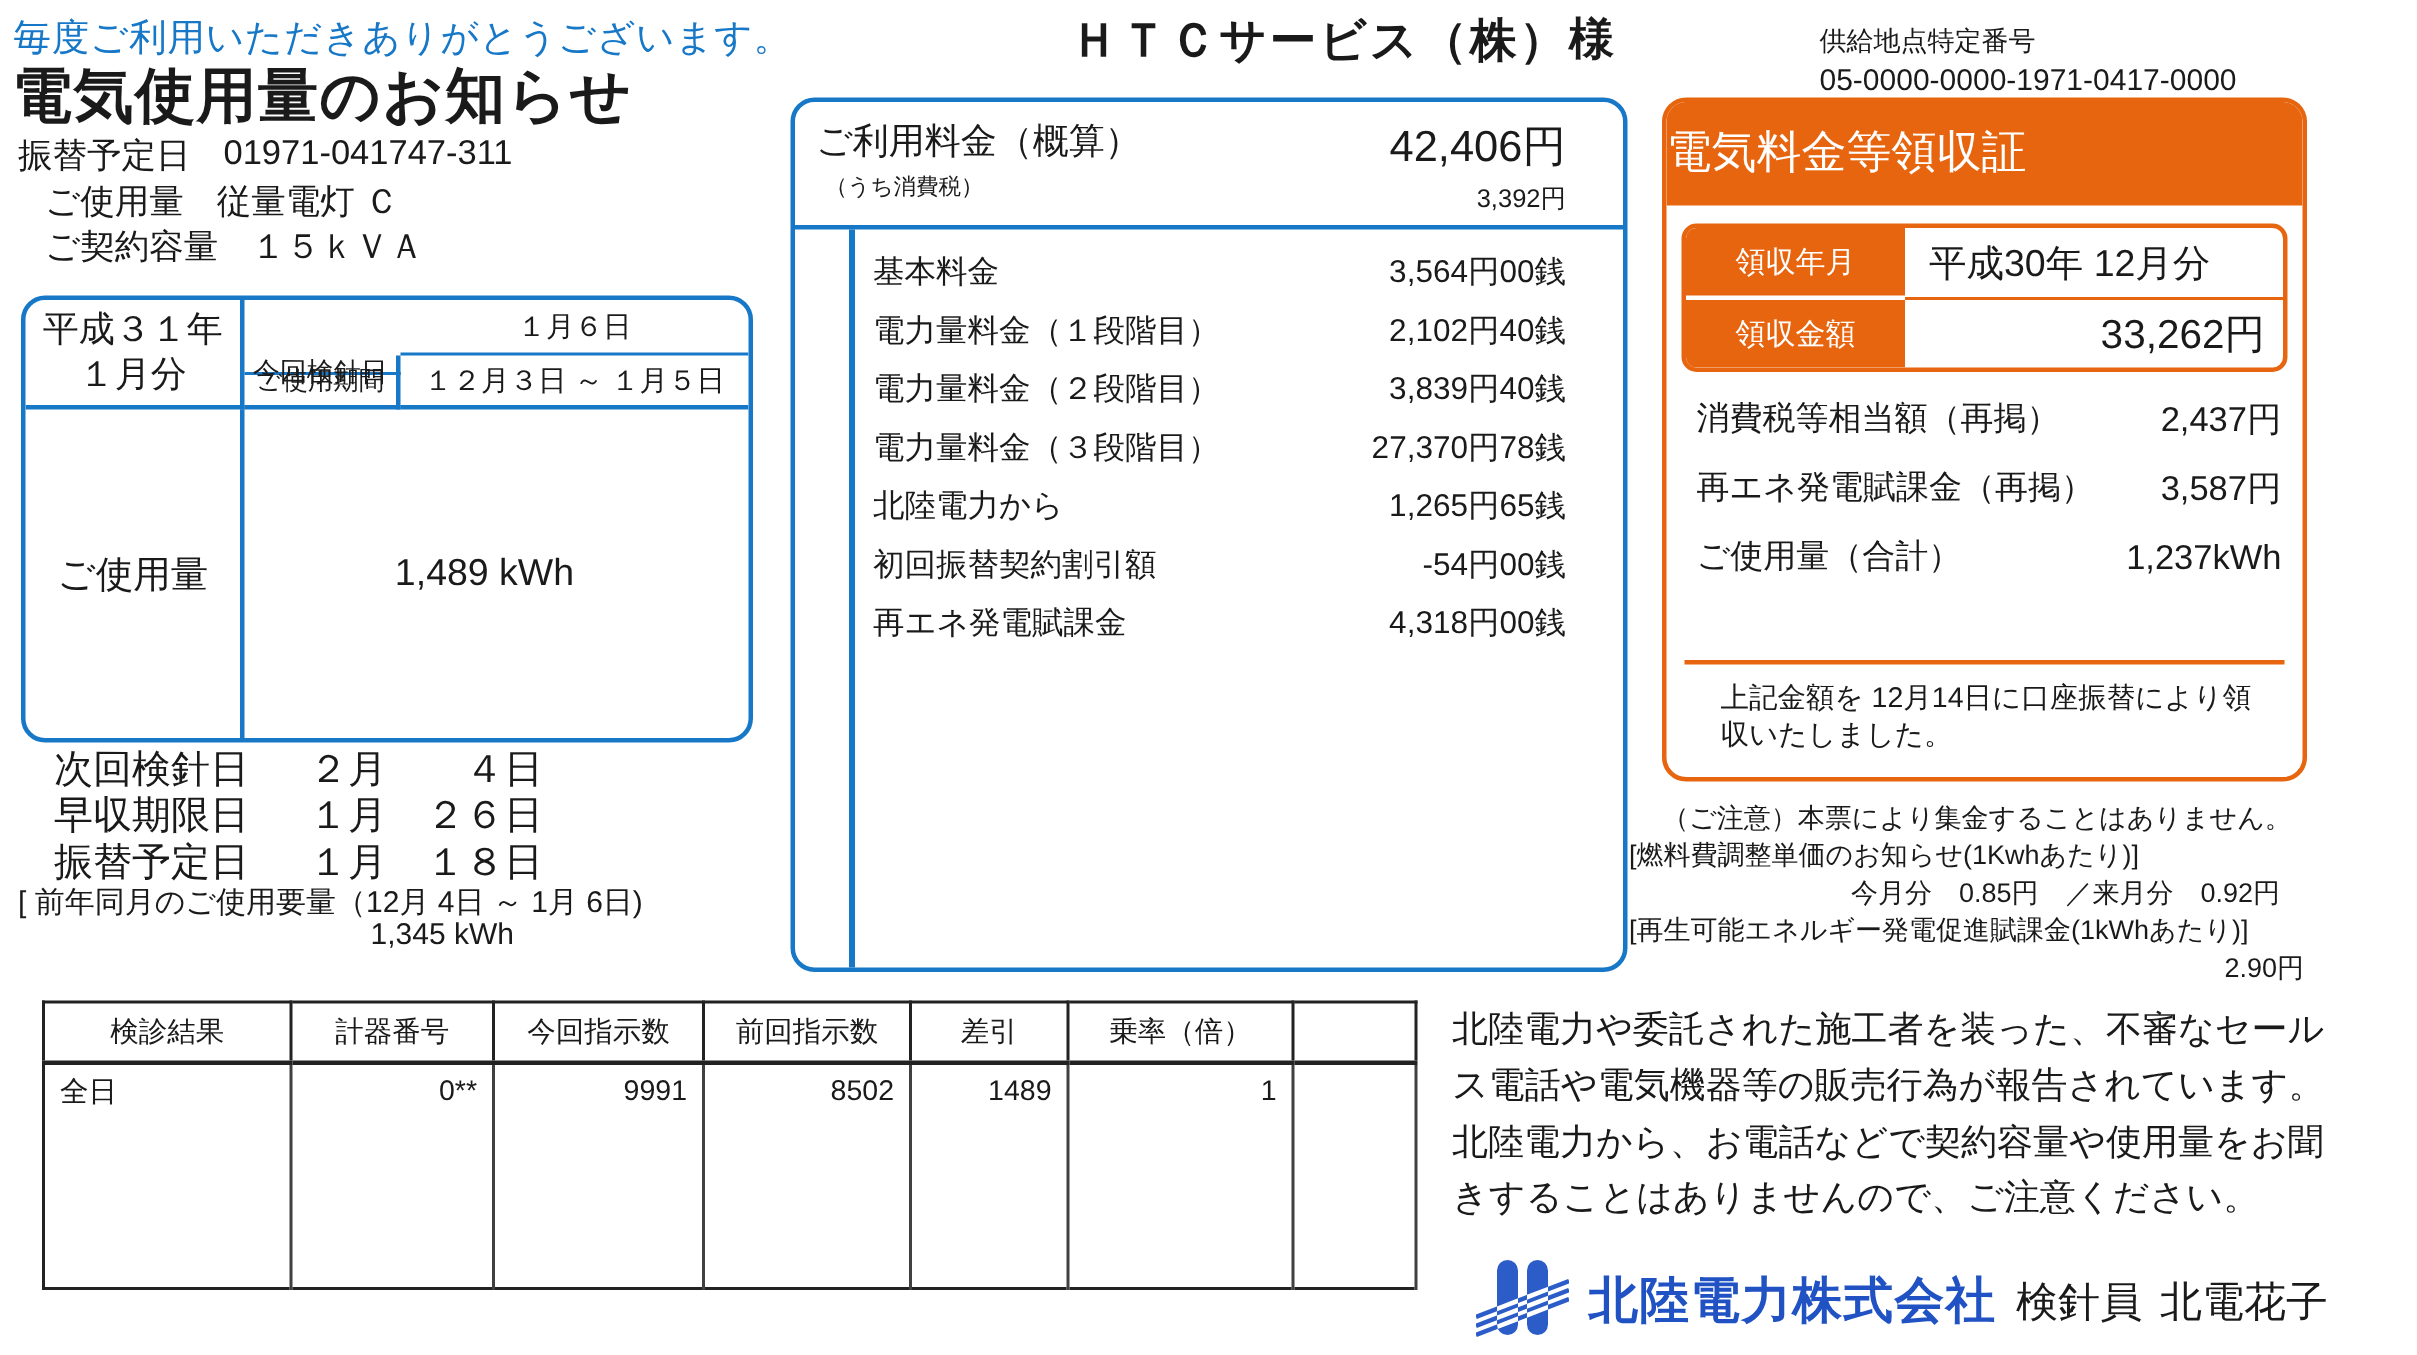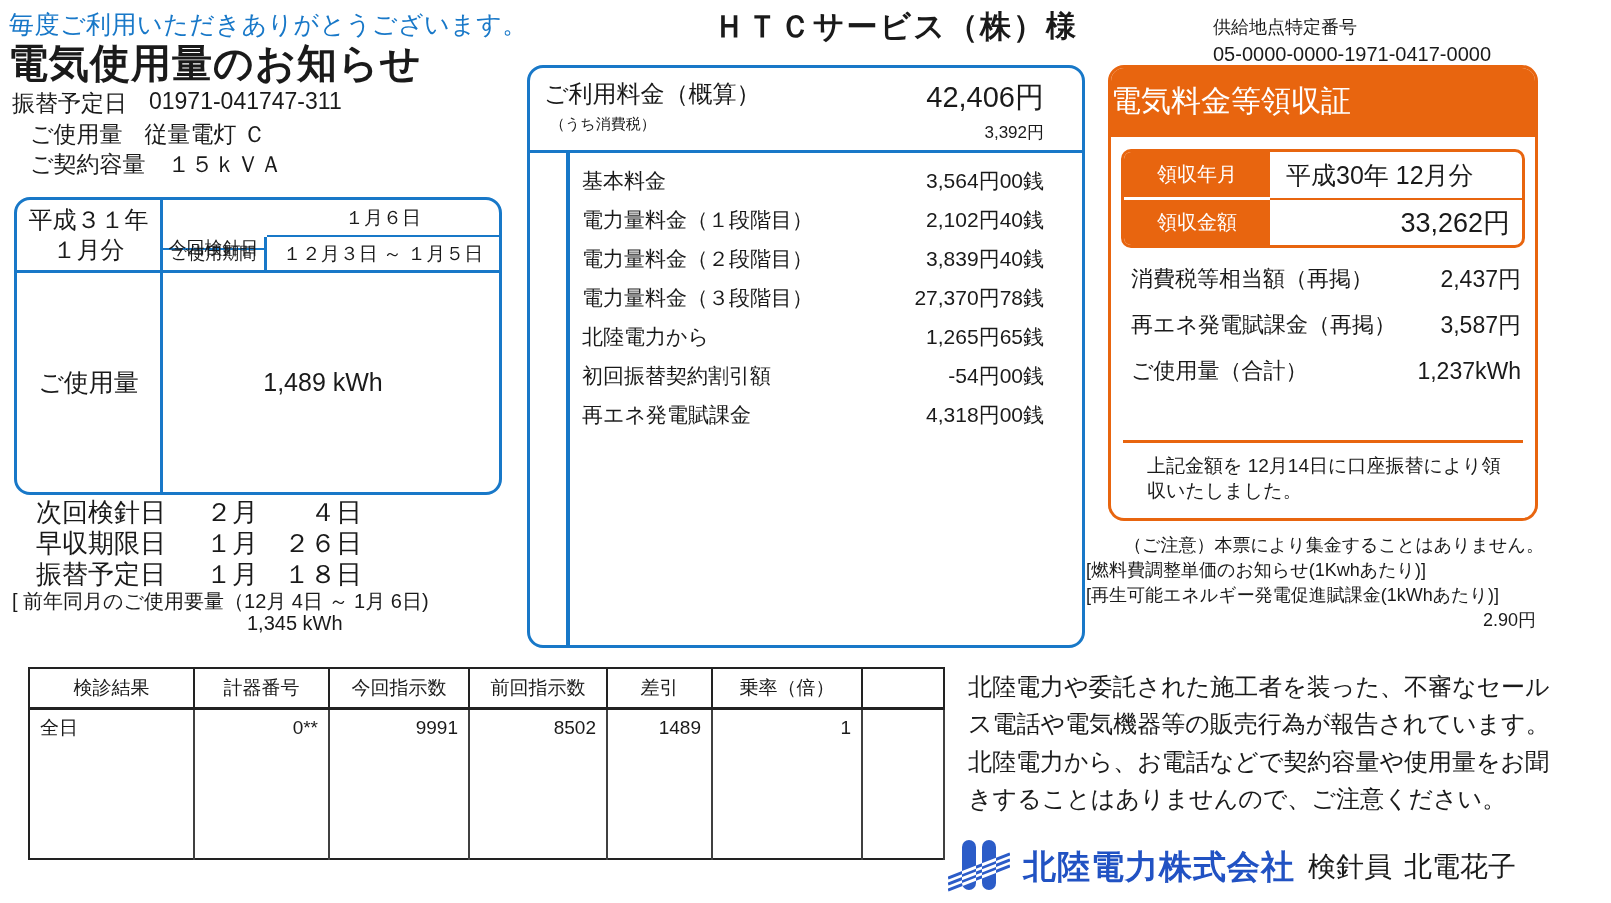--- a/index.html
+++ b/index.html
@@ -74,36 +74,36 @@
   .rc-row-2 .rc-val{justify-content:flex-end;padding:0 12px 0 0;font-size:27px;}
   .rc-sums{margin-top:8px;}
   .rc-sum{display:flex;justify-content:space-between;align-items:center;height:46px;padding:0 4px 0 10px;}
   .rc-sum-l{font-size:22px;}
   .rc-sum-v{font-size:23px;}
   .rc-spacer{flex:1;}
   .rc-divider{border-top:3px solid var(--orange);margin:0 2px;}
   .rc-note{padding:10px 12px 14px 26px;font-size:19px;line-height:1.35;}
 
   .notices{position:absolute;left:1086px;top:533px;width:458px;font-size:18px;line-height:1.39;}
-  .nt-indent{padding-left:38px;}
+  .nt-indent{padding-left:22px;}
   .nt-right1{text-align:right;padding-right:24px;}
   .nt-right2{text-align:right;padding-right:8px;}
 
   
   .meter-table{position:absolute;left:28px;top:667px;border-collapse:collapse;table-layout:fixed;border:2px solid #222;}
   .meter-table th{border:2px solid #222;border-bottom:3px solid #222;font-weight:normal;font-size:19px;height:38px;
     text-align:center;padding:0;}
   .meter-table td{border-left:2px solid #222;border-right:2px solid #404040;font-size:19px;height:36px;
     padding:0 10px;vertical-align:middle;}
   .meter-table .num{text-align:right;}
   .meter-table .fill td{height:112px;}
 
   .warning{position:absolute;left:968px;top:668px;width:584px;font-size:24px;line-height:1.56;}
 
-  .logo-row{position:absolute;left:948px;top:838px;display:flex;align-items:center;gap:13px;justify-content:center;}
+  .logo-row{position:absolute;left:984px;top:838px;display:flex;align-items:center;gap:13px;justify-content:center;}
   .company{font-size:33px;font-weight:bold;color:var(--logoblue);letter-spacing:1px;}
   .inspector{font-size:28px;display:flex;gap:12px;}
 </style>
 </head>
 <body>
 
 <div class="page">
 
   <div class="greeting">毎度ご利用いただきありがとうございます。</div>
   <h1 class="title">電気使用量のお知らせ</h1>
@@ -234,20 +234,21 @@
       </div>
       <div class="rc-spacer"></div>
       <div class="rc-divider"></div>
       <div class="rc-note">上記金額を 12月14日に口座振替により領収いたしました。</div>
     </div>
   </div>
 
   <div class="notices">
     <div class="nt-indent">（ご注意）本票により集金することはありません。</div>
     <div>[燃料費調整単価のお知らせ(1Kwhあたり)]</div>
+    <div class="nt-right1">今月分　0.85円　／来月分　0.92円</div>
     <div>[再生可能エネルギー発電促進賦課金(1kWhあたり)]</div>
     <div class="nt-right2">2.90円</div>
   </div>
 
   <table class="meter-table">
     <colgroup>
       <col style="width:165px">
         <col style="width:135px">
         <col style="width:140px">
       <col style="width:138px">

